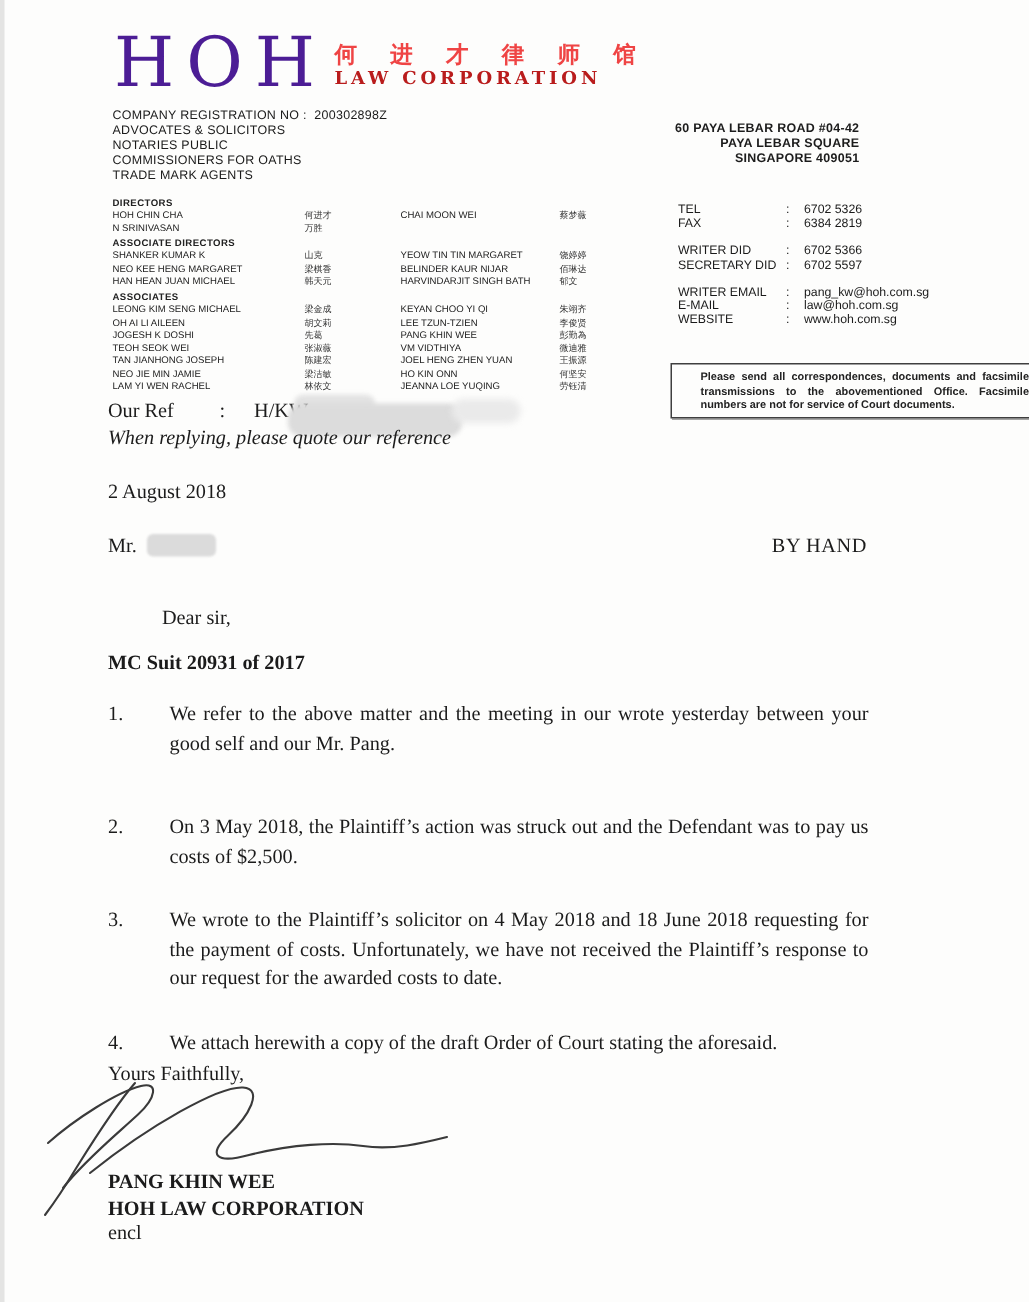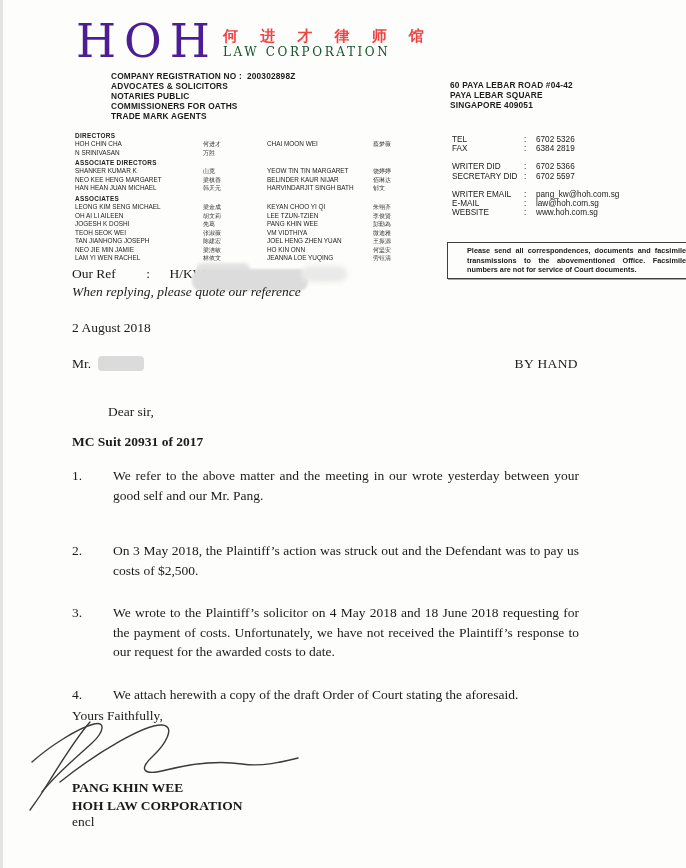--- a/index.html
+++ b/index.html
@@ -9,26 +9,26 @@
     box-shadow:0 0 4px rgba(0,0,0,.2);
   }
   .edge-strip{position:absolute;left:0;top:0;width:3px;height:100%;background:#d9d9d9;opacity:.7;}
 
   
   .logo{position:absolute;left:76px;top:14px;font-family:"DejaVu Serif",serif;
         font-weight:400;font-size:46px;letter-spacing:8px;color:#4c1d95;}
   .logo-cn{position:absolute;left:223px;top:27px;font-size:15px;font-weight:700;
         letter-spacing:9px;color:#ef4444;}
   .logo-sub{position:absolute;left:223px;top:45px;font-family:"DejaVu Serif",serif;
-        font-weight:400;font-size:12px;letter-spacing:2.6px;color:#14532d;}
-
-  .company-block{position:absolute;left:75px;top:71px;font-size:8.3px;font-weight:700;
-        line-height:10px;letter-spacing:.2px;color:#1a1a1a;margin-left:36px;}
+        font-weight:700;font-size:12px;letter-spacing:2.6px;color:#b91c1c;}
+
+  .company-block{position:absolute;left:75px;top:71px;font-size:8.3px;font-weight:400;
+        line-height:10px;letter-spacing:.2px;color:#1a1a1a;}
   .address-block{position:absolute;left:450px;top:80px;font-size:8.3px;font-weight:700;
-        line-height:10px;letter-spacing:.2px;}
+        line-height:10px;letter-spacing:.2px;text-align:right;}
 
   .directory{position:absolute;left:75px;top:130px;width:332px;}
   .dir-row{display:grid;grid-template-columns:128px 64px 106px auto;
         font-size:6.4px;line-height:8.55px;color:#222;}
   .dir-row.hdr{margin-top:1.6px;}
   .dir-row.hdr .c1{font-weight:700;letter-spacing:.3px;}
   .dir-row .cn{font-size:6px;color:#333;}
 
   .contacts{position:absolute;left:452px;top:135px;width:225px;}
   .contact-row{display:flex;font-size:8.2px;font-weight:400;line-height:9.2px;color:#1a1a1a;}

